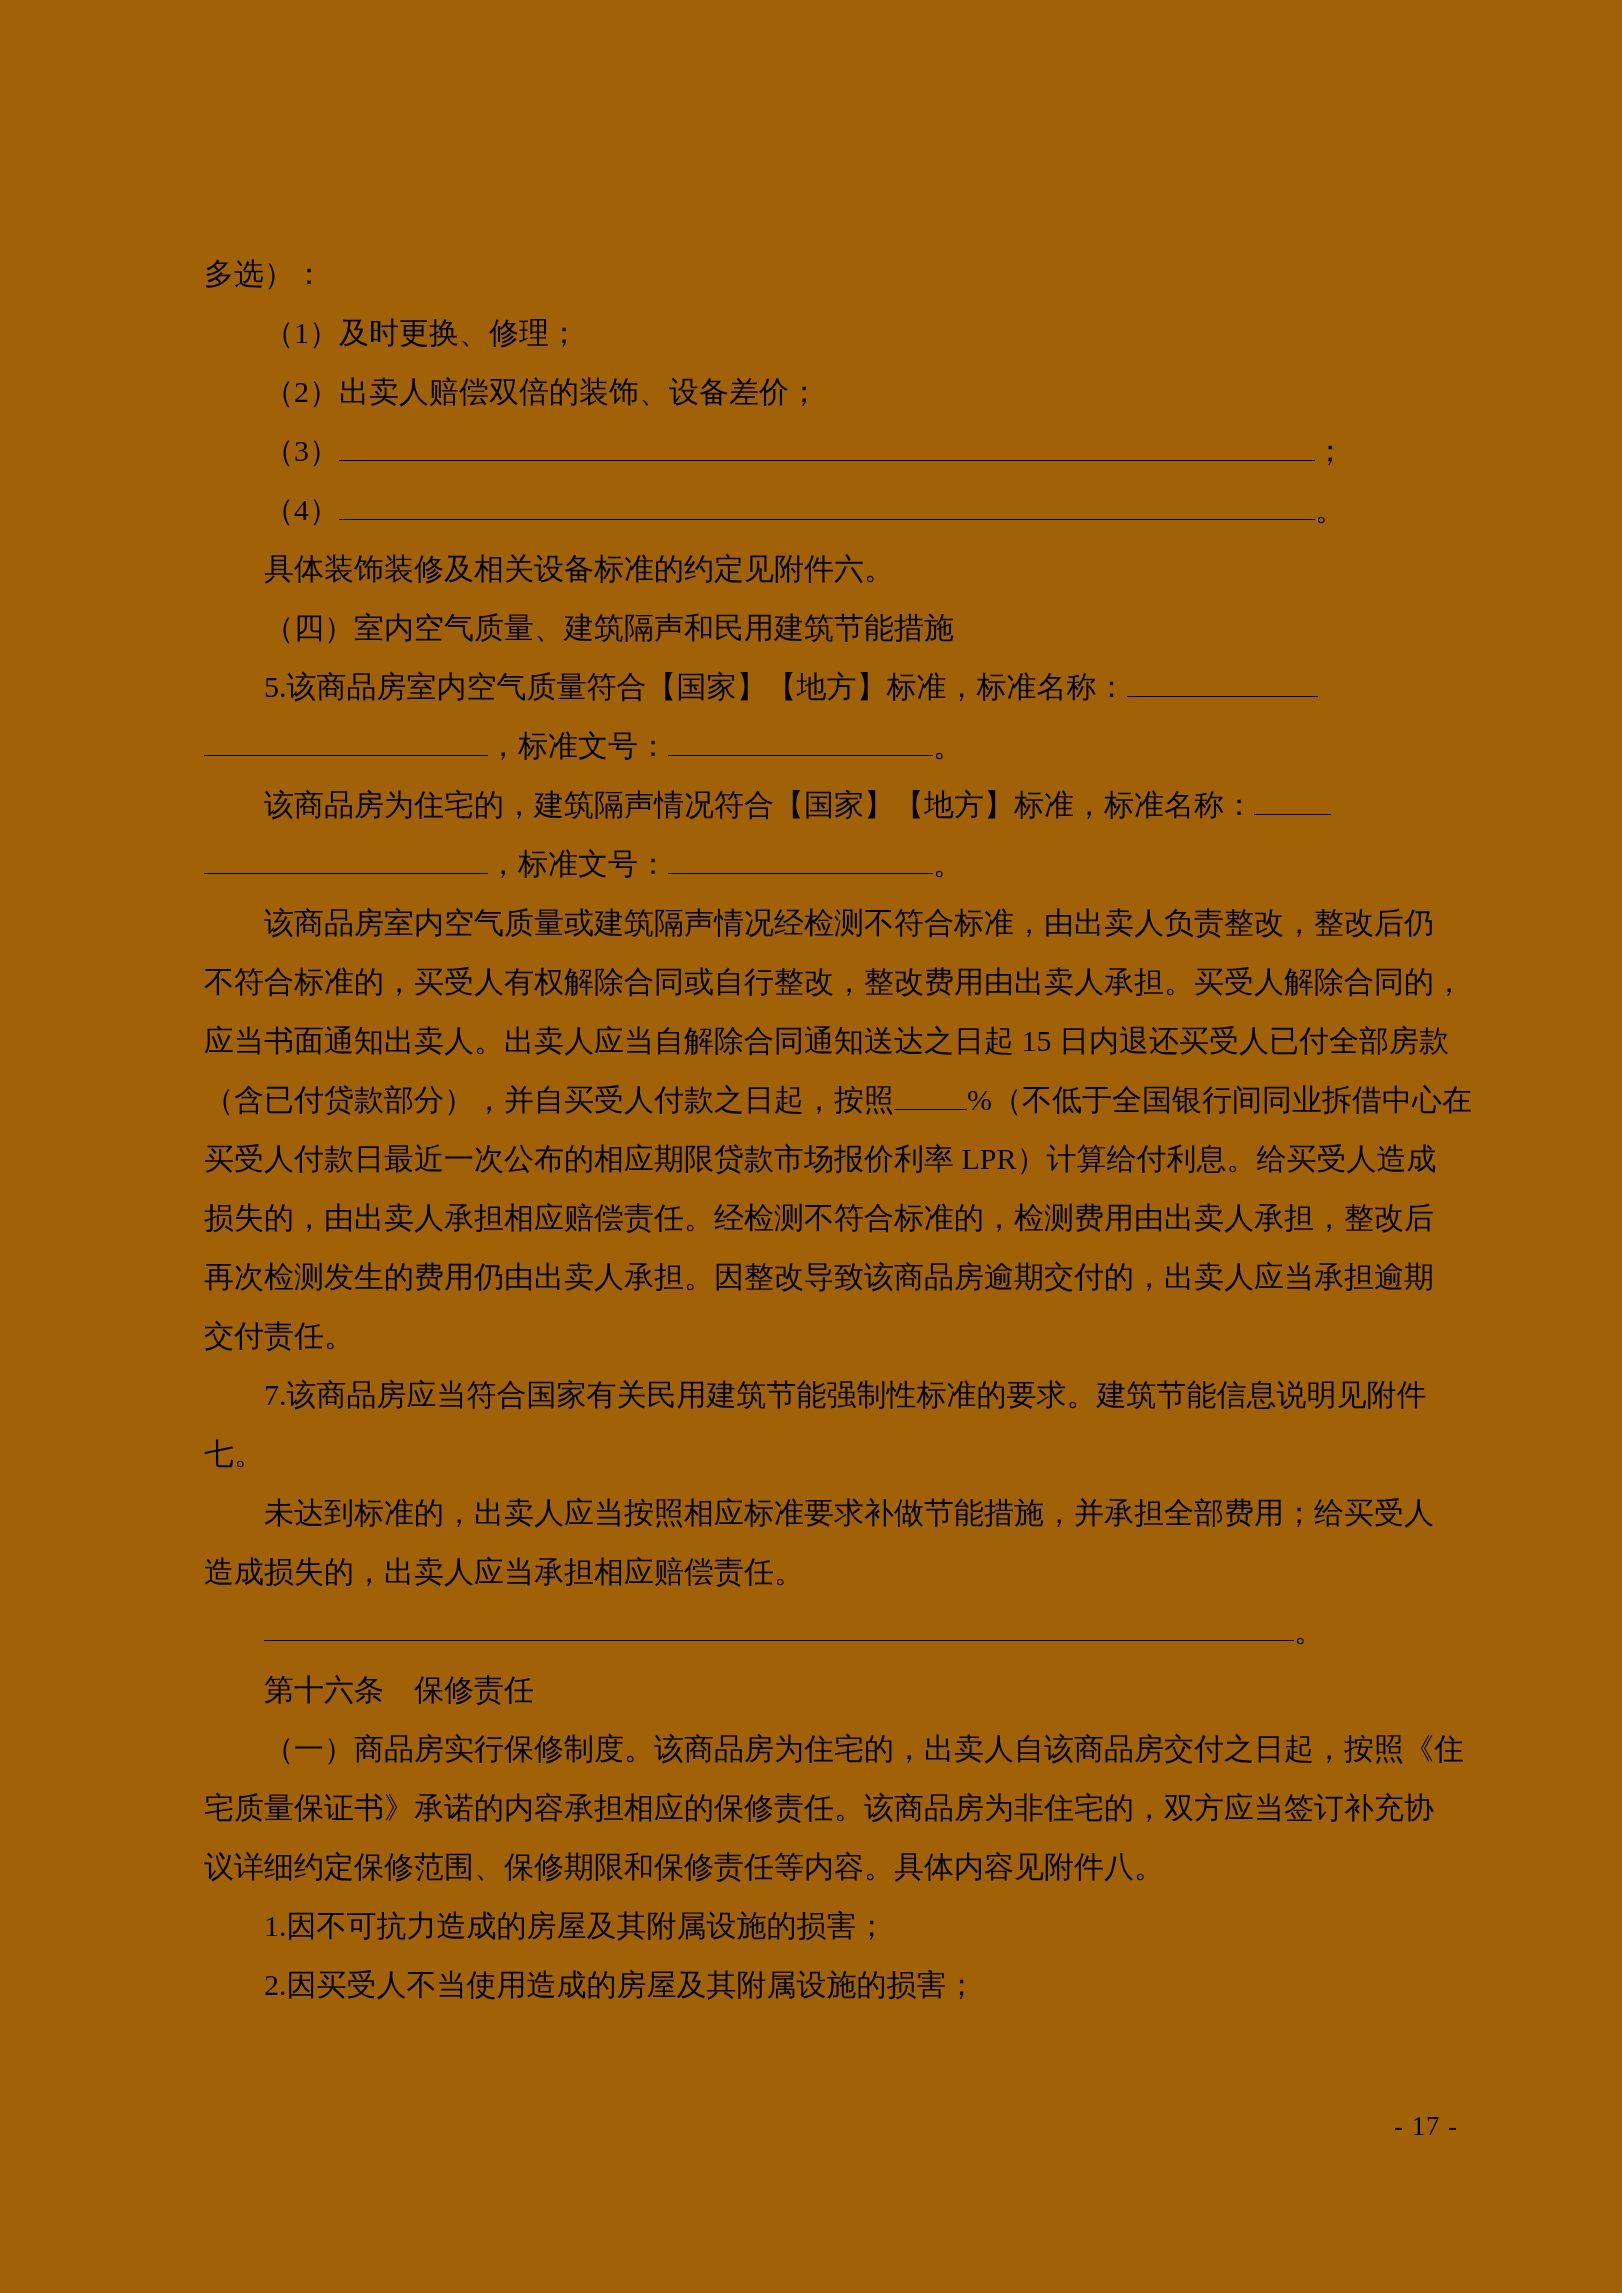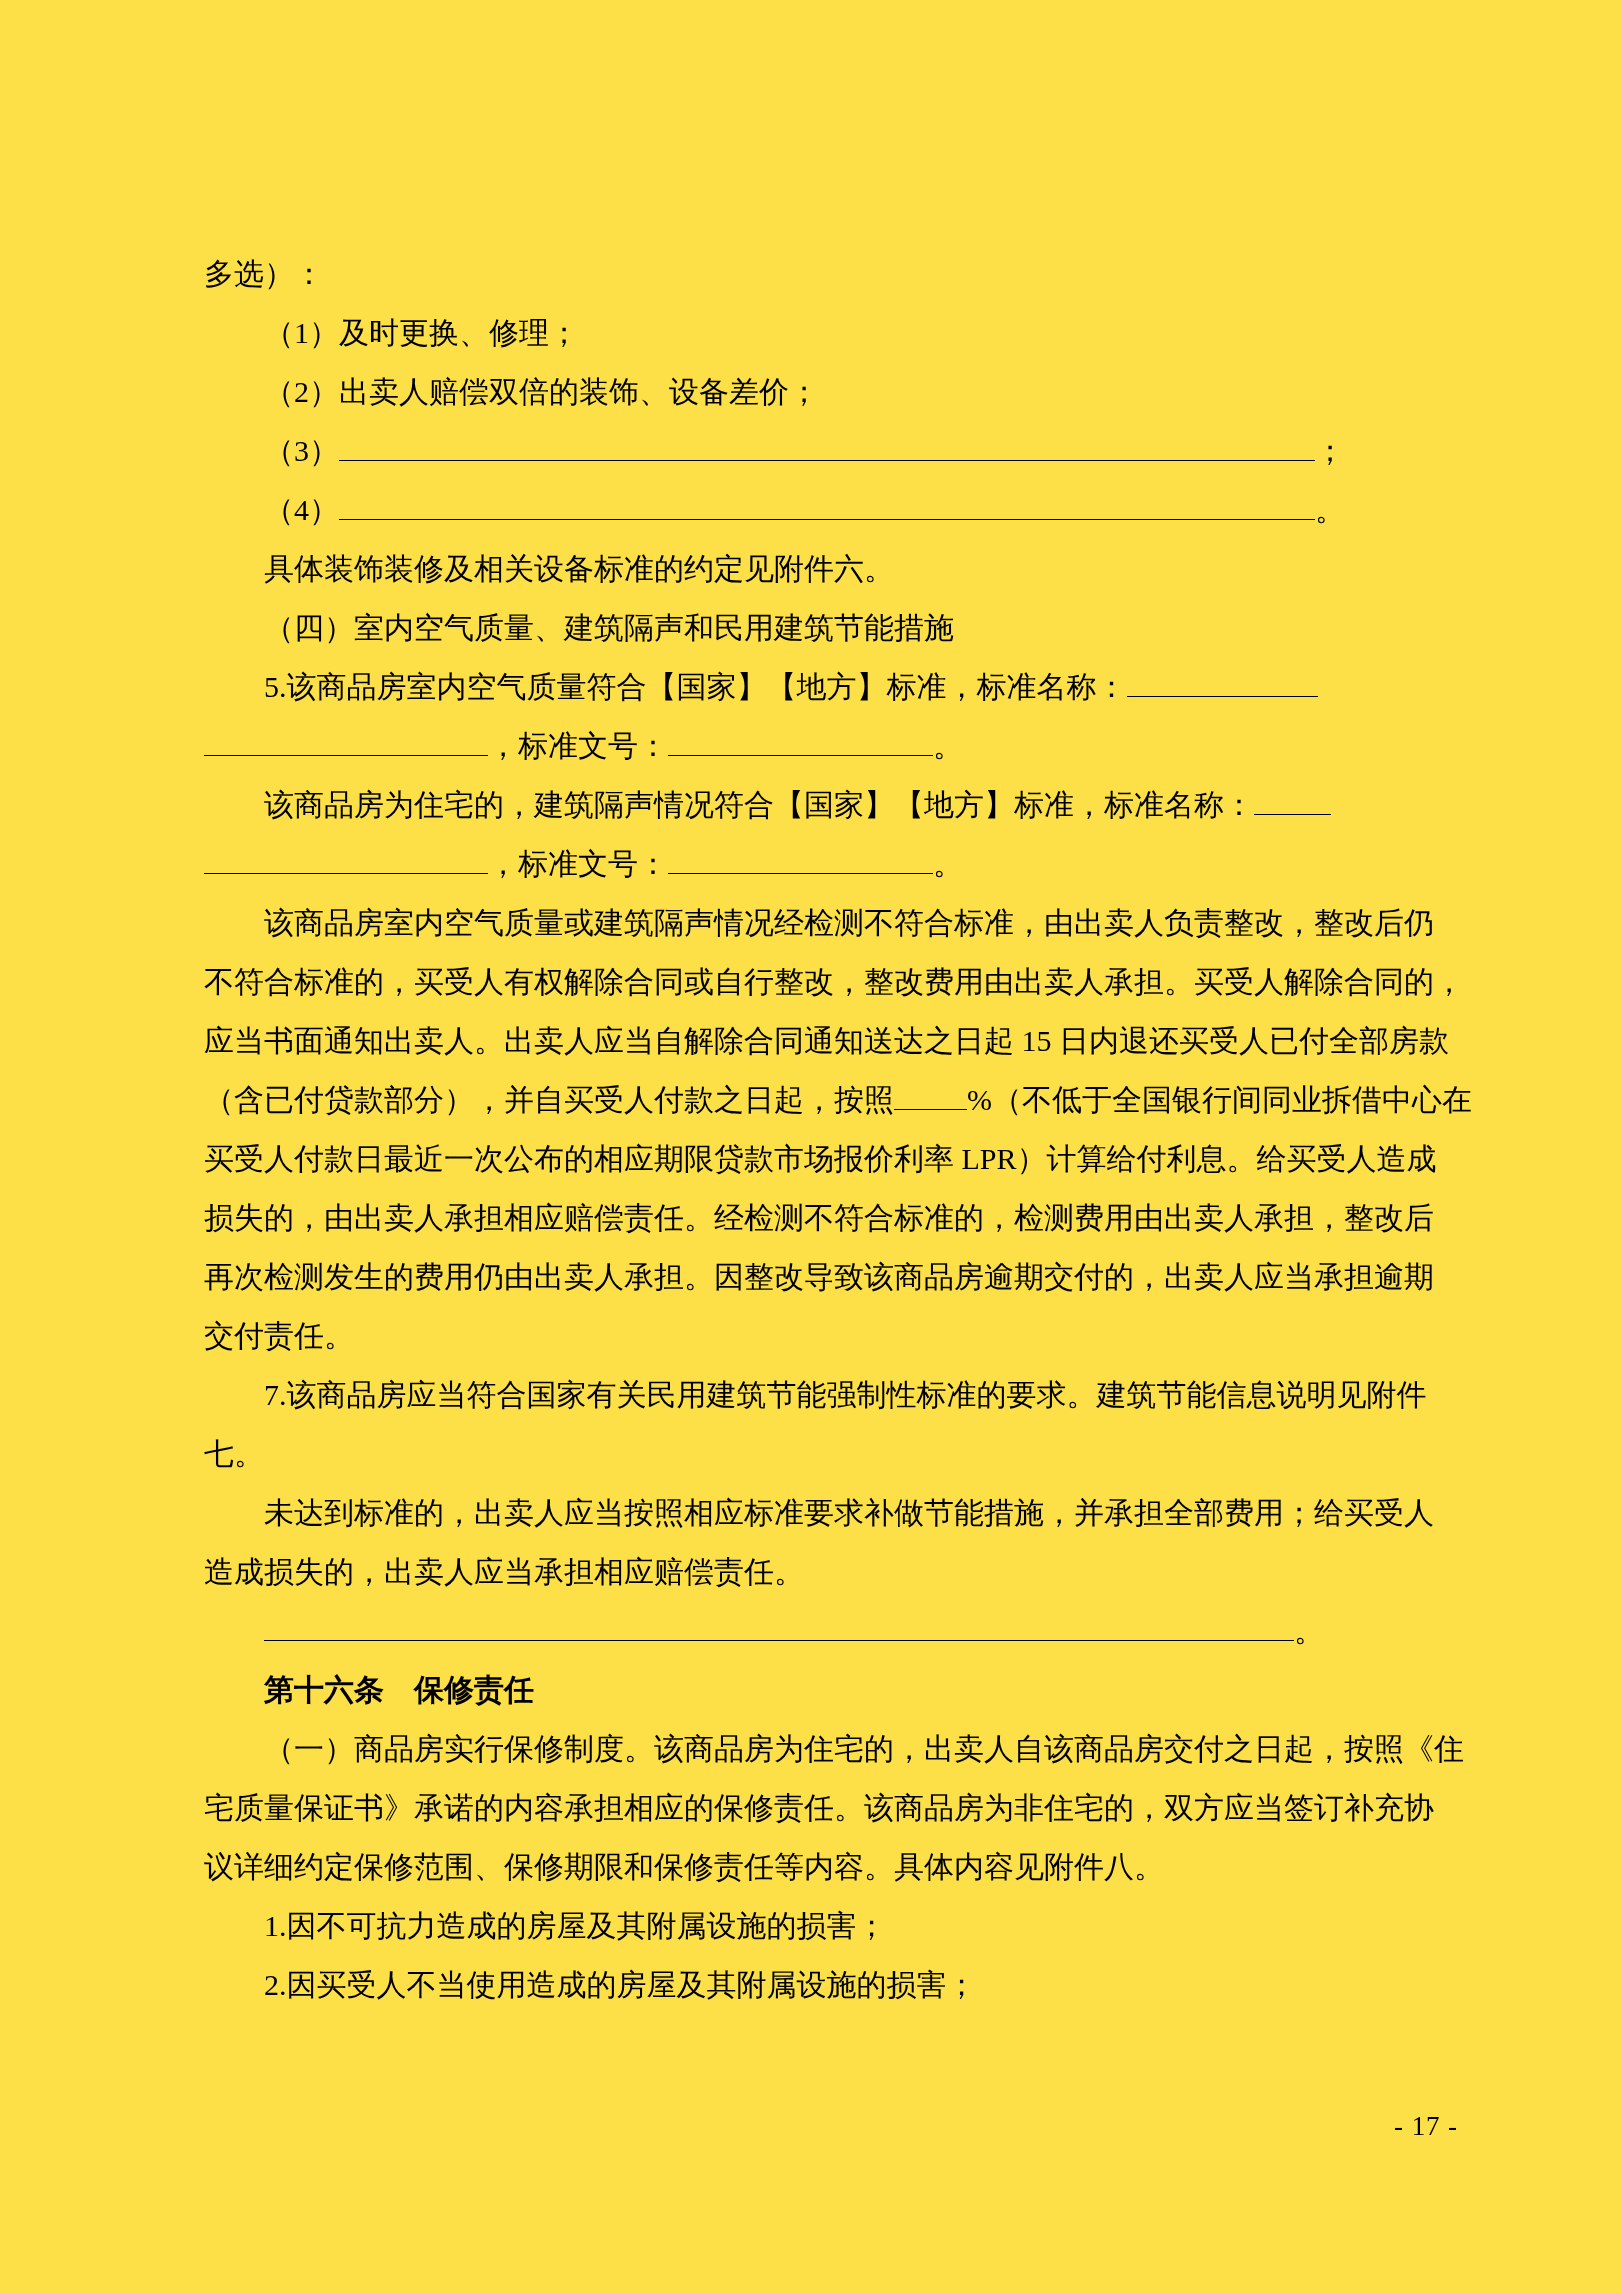--- a/index.html
+++ b/index.html
@@ -8,37 +8,37 @@
     width: 1623px;
     height: 2294px;
     position: relative;
     font-family: "Liberation Serif", "DejaVu Serif", serif;
     color: #000000;
     overflow: hidden;
   }
   .page {
     position: absolute;
     inset: 0;
-    background: #fde047;
+    background: #a16207;
   }
   .doc-body {
     position: absolute;
     left: 204px;
     top: 244px;
     width: 1273px;
     font-size: 30px;
     line-height: 59px;
   }
   .line {
     white-space: nowrap;
     height: 59px;
   }
   .line.indent { padding-left: 60px; }
   .line.heading {
-    font-weight: bold;
+    font-weight: normal;
     font-family: "Liberation Sans", "DejaVu Sans", sans-serif;
   }
   .blank {
     display: inline-block;
     border-bottom: 1.8px solid #000000;
     height: 1em;
     vertical-align: baseline;
   }
   .page-number {
     position: absolute;

